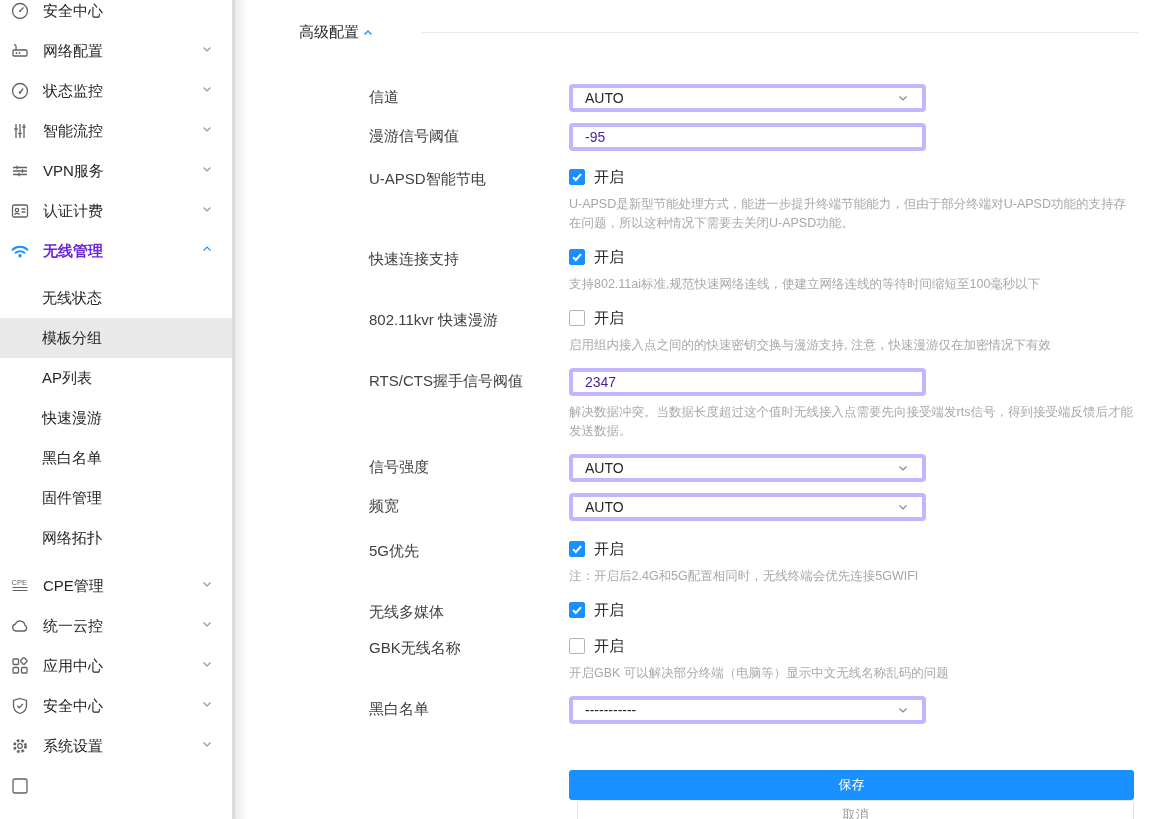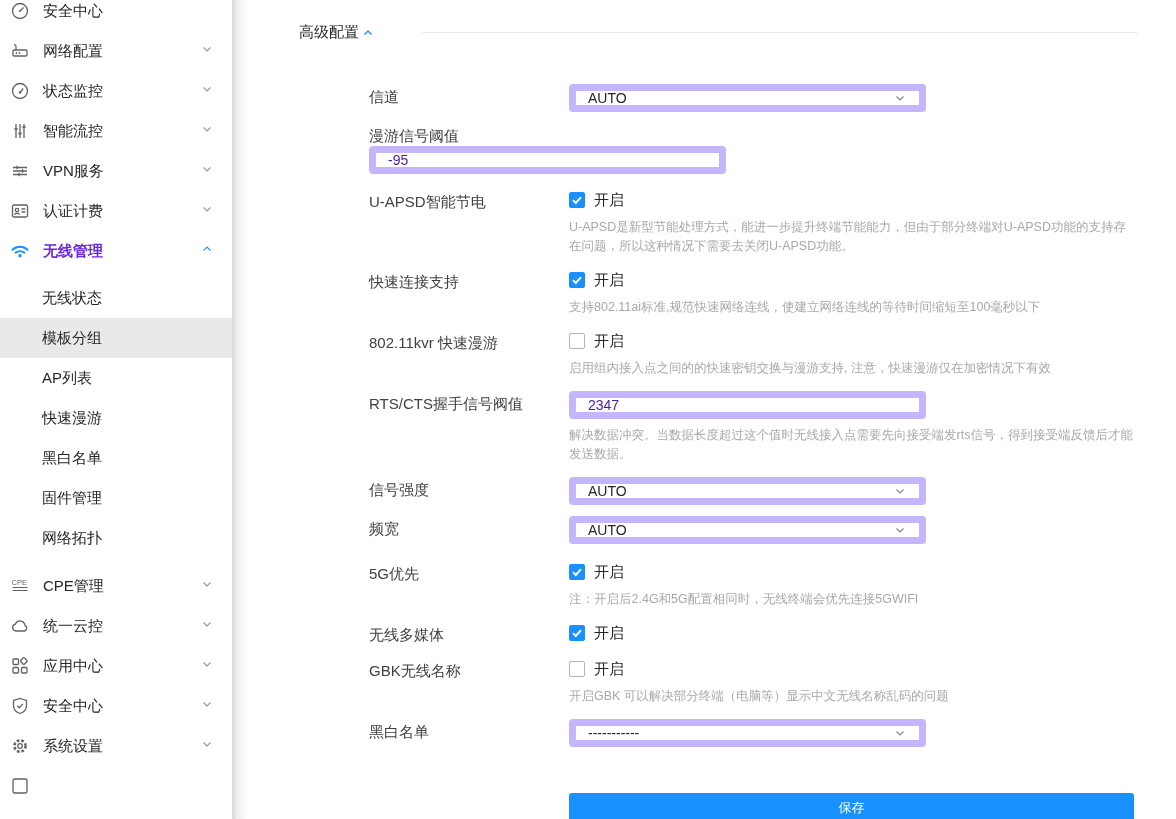--- a/index.html
+++ b/index.html
@@ -27,27 +27,27 @@
   
   .main { flex:1; padding:22px 38px 0 50px; overflow:hidden; }
   .section-header { display:flex; align-items:center; height:20px; }
   .section-title { font-size:15px; color:#262626; }
   .collapse-caret { margin:4px 0 0 3px; }
   .divider { flex:1; height:1px; background:#e9e9e9; margin-left:48px; }
 
   .form { margin-top:42px; margin-left:70px; }
   .frow { display:flex; margin-bottom:13px; }
   .frow.mb11 { margin-bottom:11px; }
-  .frow.mb15 { margin-bottom:15px;flex-direction:column; }
+  .frow.mb15 { margin-bottom:15px; }
   .frow.mb17 { margin-bottom:17px; }
   .flabel { width:200px; flex:none; font-size:15px; color:#404040; padding-top:4px; white-space:nowrap; }
   .fctrl { width:565px; }
 
   .select, .text-input {
-    width:357px; height:28px; border:7px solid #c4b5fd; border-radius:4px; background:#fff;
+    width:357px; height:28px; border:4px solid #c4b5fd; border-radius:4px; background:#fff;
   }
   .select { display:flex; align-items:center; justify-content:space-between; padding:0 12px; cursor:pointer; }
   .select-value { font-size:14px; color:#262626; }
   .text-input { padding:0 12px; font-size:14px; color:#4c1d95; font-family:inherit; outline:none; display:block; }
 
   .cb-line { display:flex; align-items:center; height:22px; }
   .checkbox {
     width:16px; height:16px; border:1px solid #b5b5b5; border-radius:2px; background:#fff;
     display:inline-flex; align-items:center; justify-content:center; cursor:pointer; flex:none;
   }

